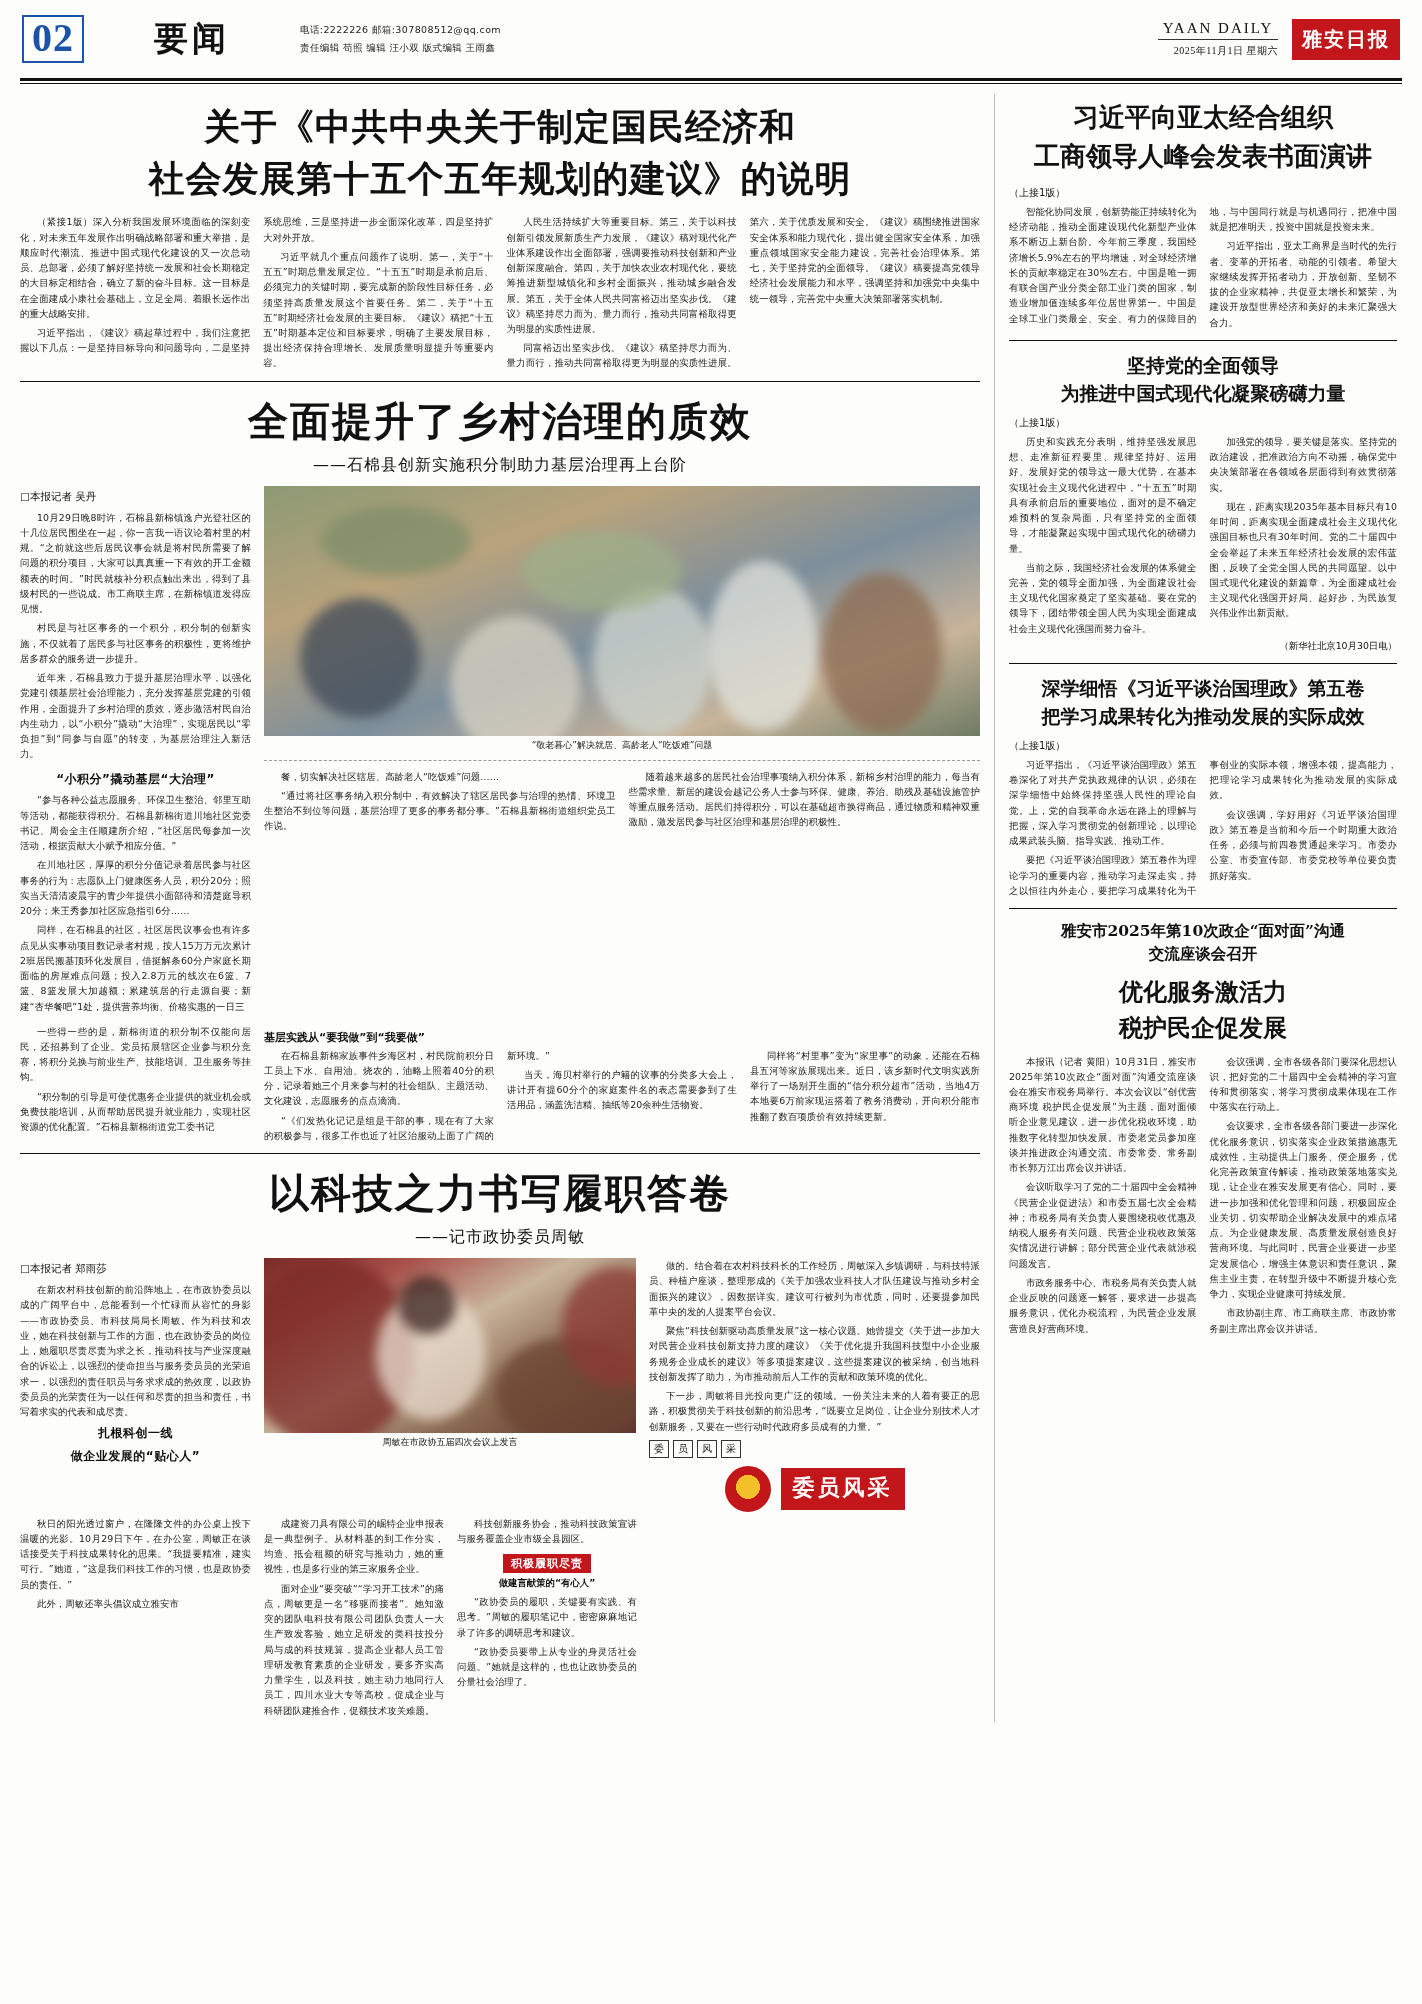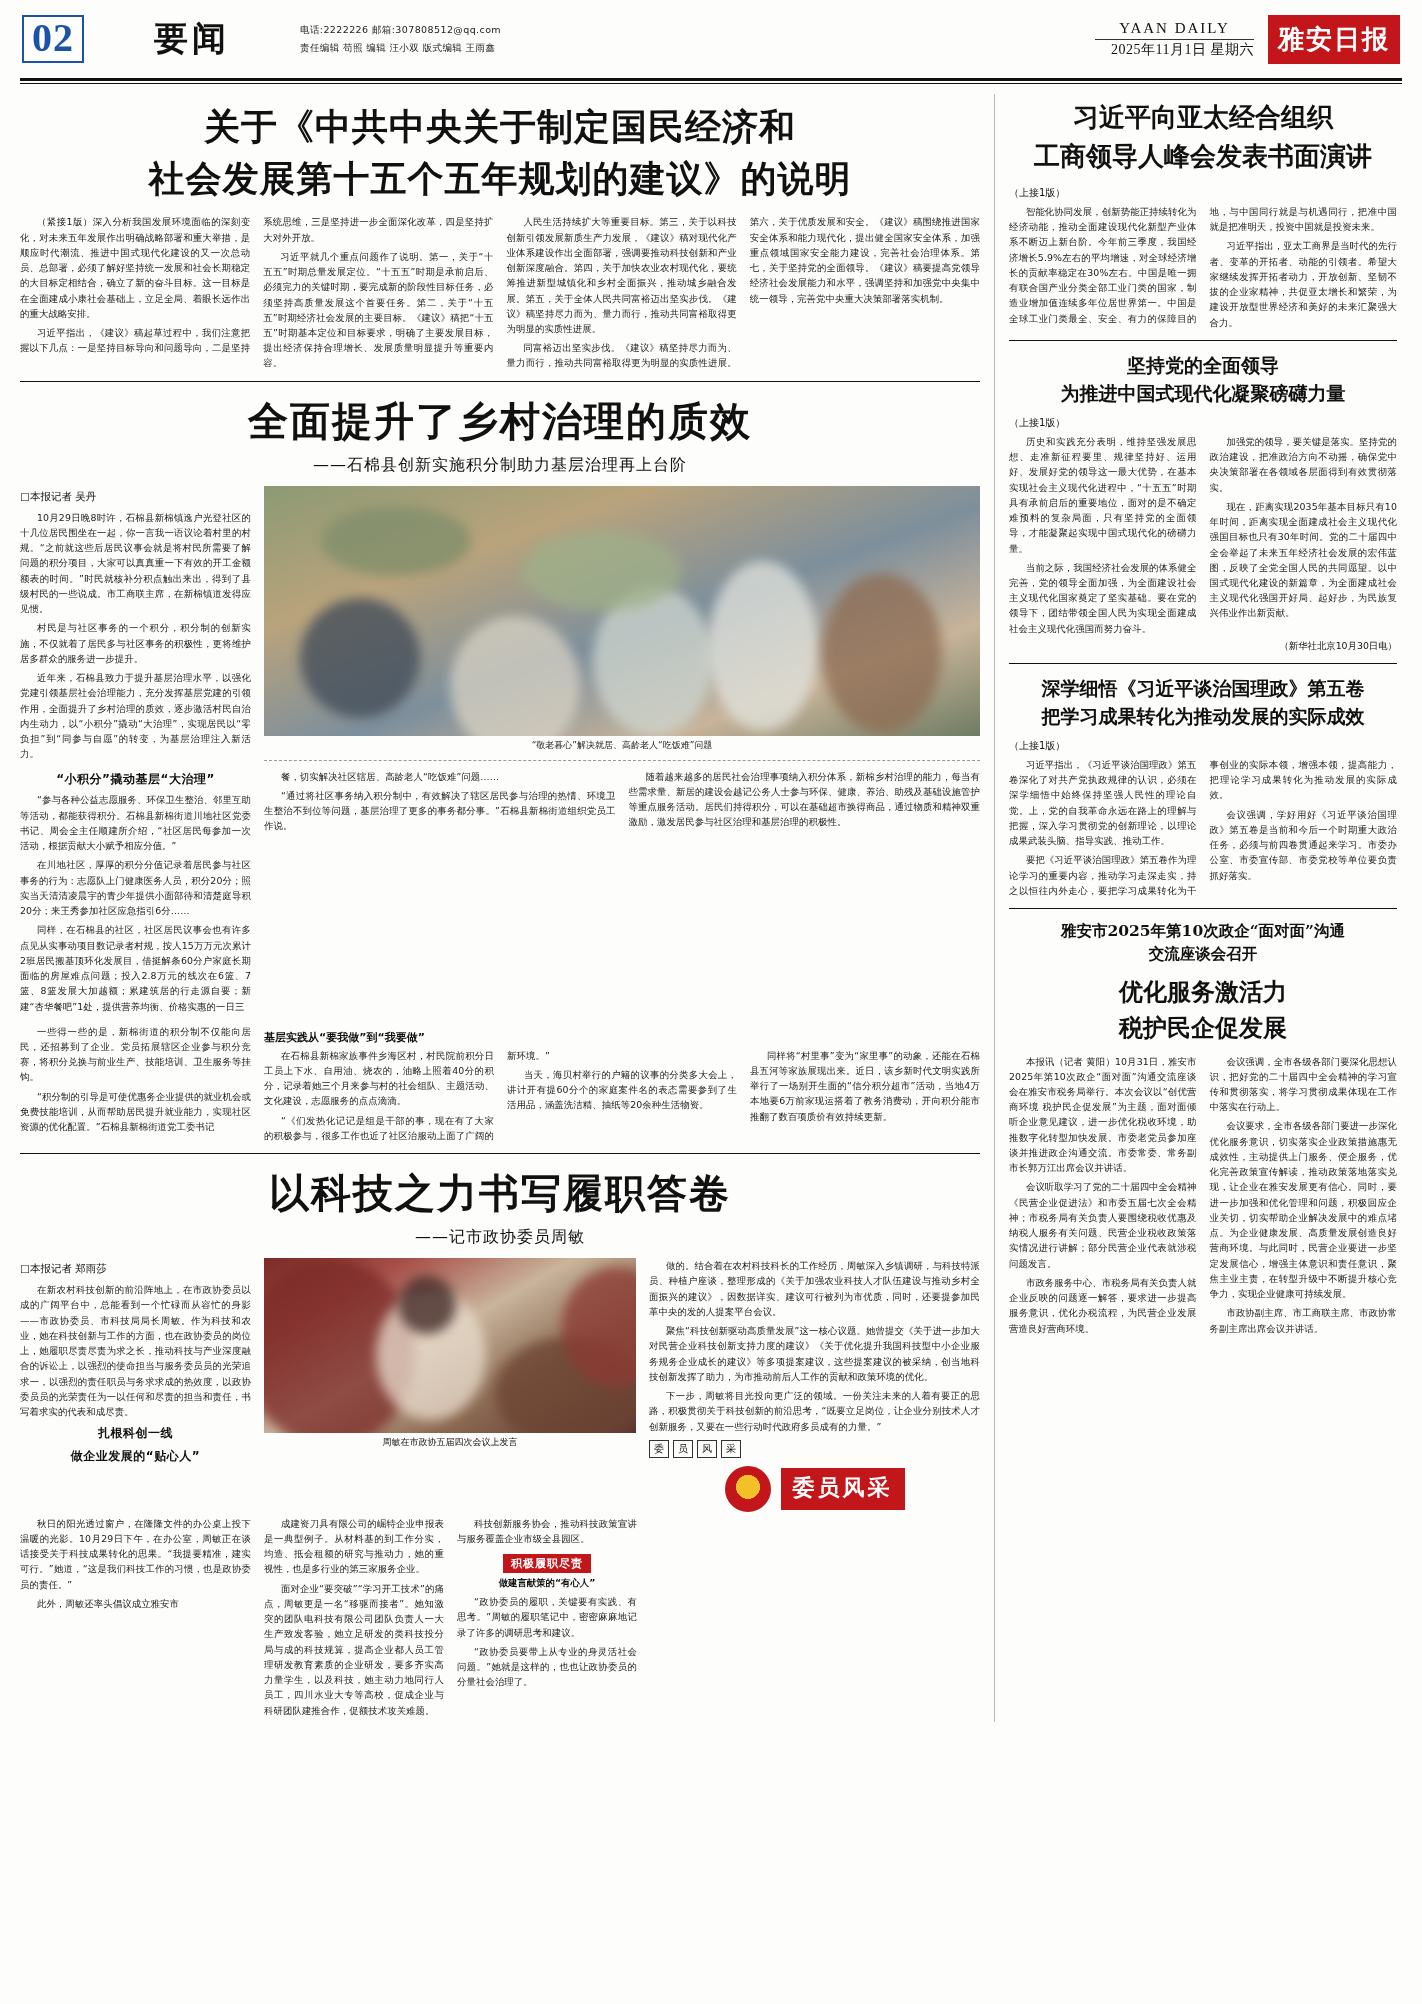--- a/index.html
+++ b/index.html
@@ -55,29 +55,29 @@
     font-family:"Liberation Serif", serif;
   }
   .yaan-en .en {
     font-size:15px;
     letter-spacing:2px;
     border-bottom:1px solid #333;
     padding-bottom:2px;
     display:block;
   }
   .yaan-en .date {
-    font-size:14px;
+    font-size:10px;
     margin-top:3px;
     letter-spacing:.5px;
     margin-left:16px;
   }
   .logo-box {
     background:#c2161b;
     color:#fff;
-    font-size:26px;
+    font-size:20px;
     font-weight:bold;
     padding:7px 10px 7px 10px;
     letter-spacing:2px;
     font-family:"DejaVu Serif", serif;
   }
   .rule {
     height:3px;
     background:#111;
     margin:0 20px;
   }

